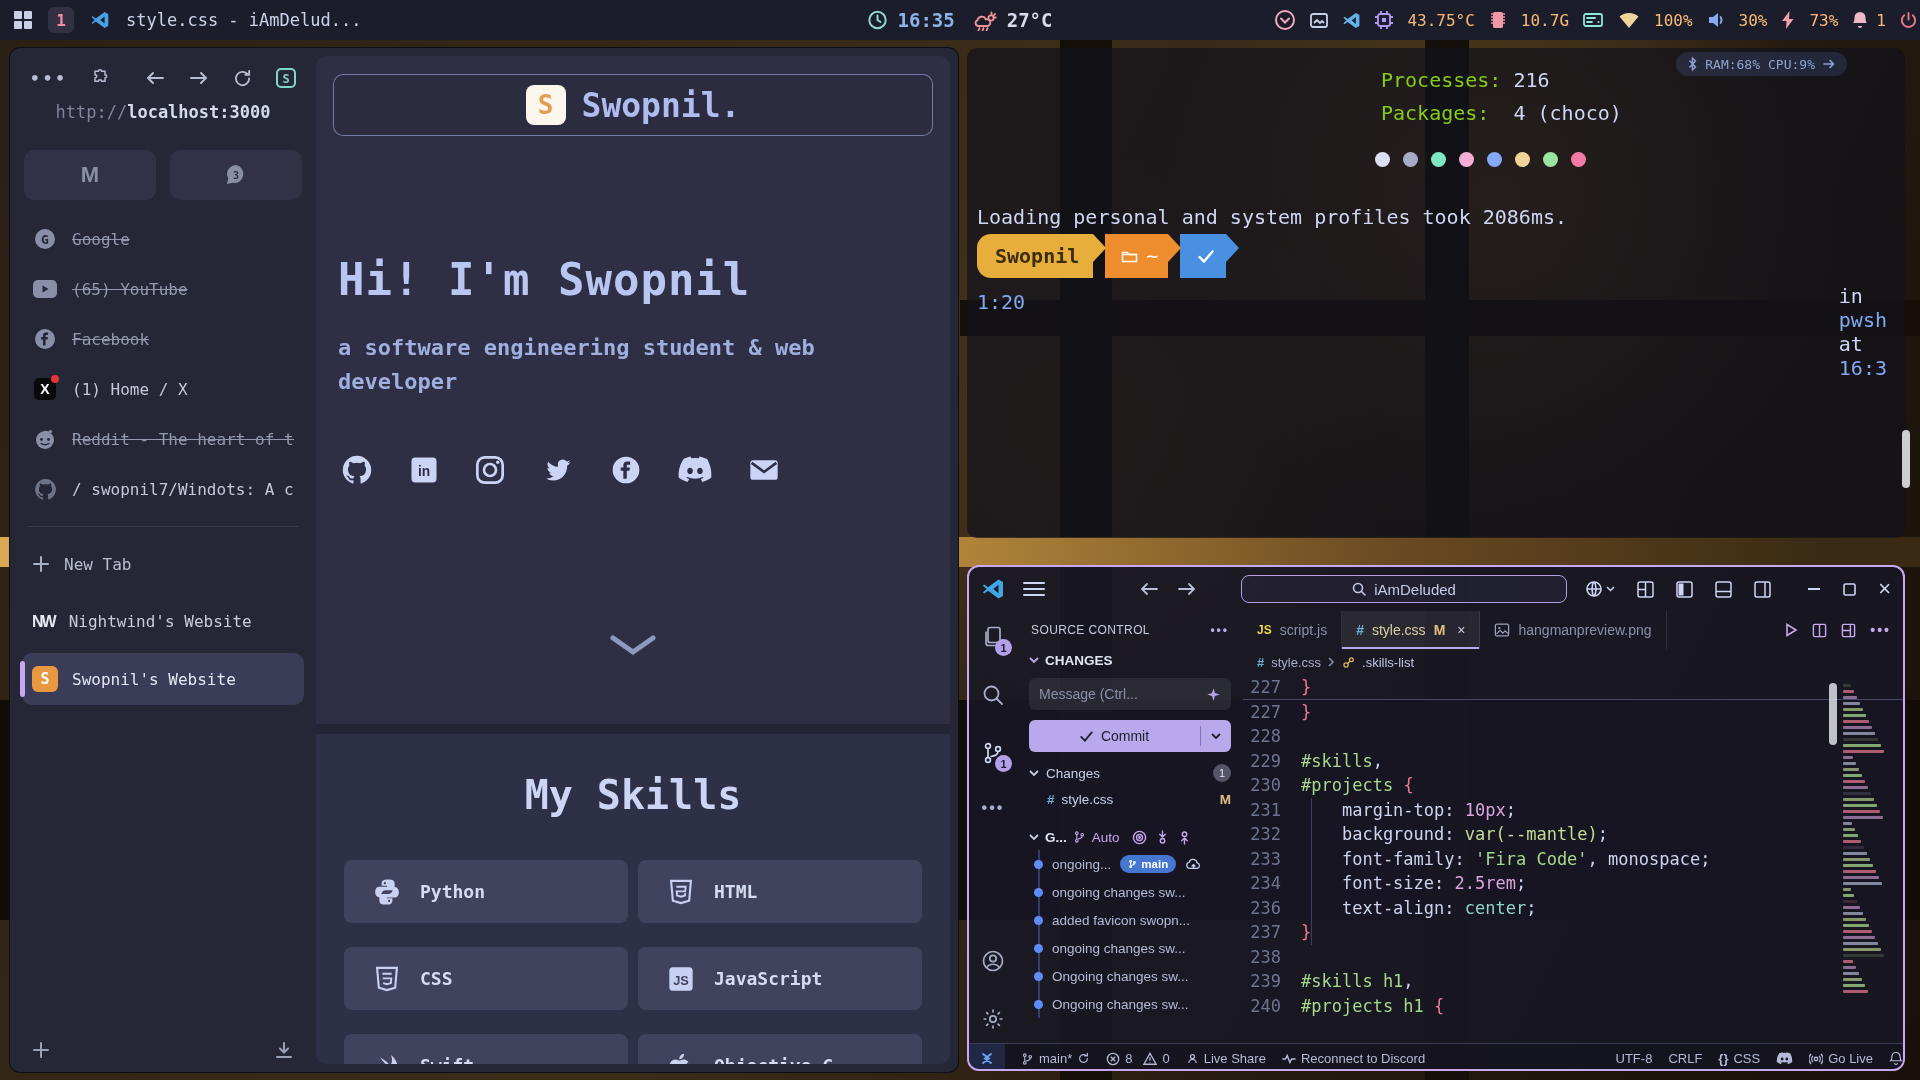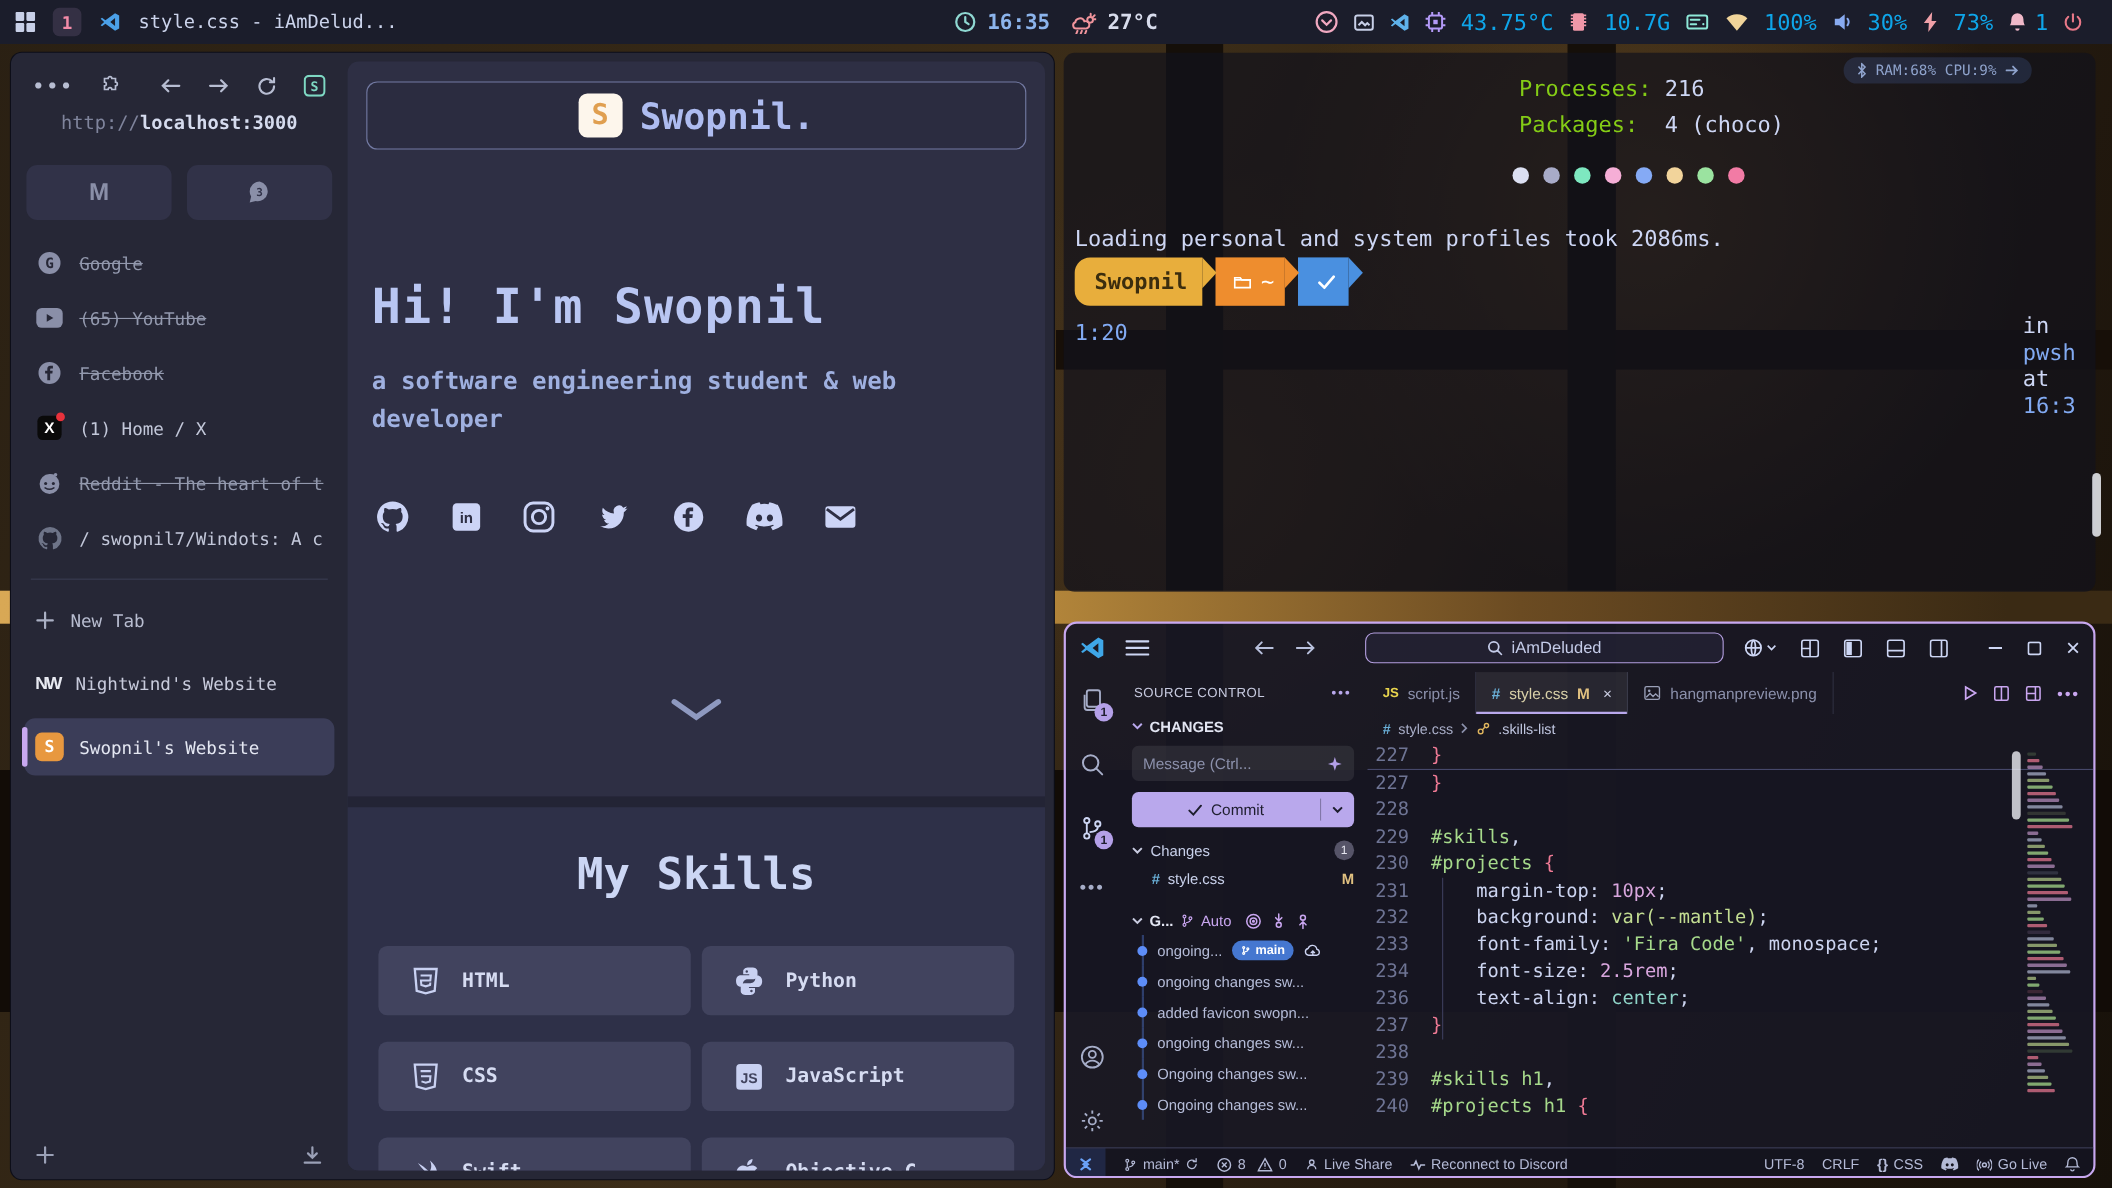--- a/index.html
+++ b/index.html
@@ -25,21 +25,21 @@
   .ico{display:inline-flex;align-items:center;justify-content:center}
 
   
   .topbar{position:absolute;left:0;top:0;width:1920px;height:40px;background:#1b1d2b;display:flex;align-items:center;z-index:50}
   .tb-left{display:flex;align-items:center;gap:16px;padding-left:14px}
   .ws-badge{width:26px;height:26px;border-radius:6px;background:#343044;color:#f38ba8;font-weight:bold;font-size:16px;display:flex;align-items:center;justify-content:center}
   .tb-title{font-size:17px;color:#ccd4ec}
   .tb-center{position:absolute;left:50%;transform:translateX(-50%);display:flex;align-items:center;gap:10px;font-size:19px;font-weight:bold}
   .tb-time{color:#8cb4ec}
   .tb-temp{color:#d8dcec}
-  .tb-right{margin-left:auto;display:flex;align-items:center;gap:13px;padding-right:26px;font-size:20px;color:#0ea5e9}
+  .tb-right{margin-left:auto;display:flex;align-items:center;gap:13px;padding-right:2px;font-size:16px;color:#fdba74}
   .tb-right .val{margin-left:-6px}
 
   
   .browser{position:absolute;left:10px;top:48px;width:948px;height:1024px;background:#262736;border-radius:10px;z-index:10;display:flex;overflow:hidden;box-shadow:0 0 0 1px #0d0e18}
   .terminal{position:absolute;left:967px;top:48px;width:938px;height:490px;background:rgba(18,18,28,.72);border-radius:10px;z-index:10;font-size:20px}
   .vscode{position:absolute;left:967px;top:565px;width:938px;height:506px;background:rgba(24,23,38,.85);border:2px solid #c8a8f0;border-radius:12px;z-index:10;overflow:hidden;font-family:"Liberation Sans",sans-serif}
 
   
   .b-sidebar{width:306px;flex:none;padding:10px 12px;display:flex;flex-direction:column;position:relative}
   .b-toolbar{height:40px;display:flex;align-items:center;color:#b7bdd2;padding:0 8px}
@@ -139,21 +139,21 @@
   .v-code{flex:1;position:relative;font-family:"DejaVu Sans Mono",monospace;font-size:17px;overflow:hidden}
   .code-row{display:flex;height:24.5px;align-items:center}
   .code-row.sticky{border-bottom:1px solid #46486a}
   .ln{width:58px;flex:none;text-align:right;padding-right:20px;color:#6e7494}
   .code-row pre{font-family:inherit}
   .tk-sel{color:#a6d98b}.tk-br{color:#ef7a95}.tk-pl{color:#ccd4f0}.tk-num{color:#d9a6de}.tk-fn{color:#c3dd92}.tk-val{color:#8fd4c8}.tk-str{color:#a6d98b}
   .indent-guide{position:absolute;width:1px;background:#3c3e5c}
   .minimap{position:absolute;right:10px;top:0;bottom:0;width:54px;padding-top:6px}
   .minimap i{display:block;height:3px;margin:3px 0 0 4px;border-radius:1px}
   .mm-slider{position:absolute;right:66px;top:8px;width:8px;height:62px;border-radius:4px;background:rgba(236,238,244,.8)}
-  .v-status{height:30px;border-top:1px solid #3c3e58;background:rgba(18,18,30,.55);display:flex;align-items:center;font-size:13px;color:#b4bad6;gap:16px;padding-right:12px}
+  .v-status{height:30px;border-top:1px solid #3c3e58;background:rgba(18,18,30,.55);display:flex;align-items:center;font-size:13px;color:#b4bad6;gap:16px;padding-right:0}
   .v-status .grp{display:flex;align-items:center;gap:5px}
   .remote{width:36px;height:100%;display:flex;align-items:center;justify-content:center;color:#6aa2f8;background:rgba(80,120,240,.18)}
   .v-status .right{margin-left:auto;display:flex;align-items:center;gap:16px}
 
   .edge-bar{position:absolute;left:1902px;top:430px;width:8px;height:58px;border-radius:4px;background:rgba(236,238,244,.85);z-index:40}
 </style>
 </head>
 <body>
 
 <div class="topbar">
@@ -472,35 +472,35 @@
       <svg width="52" height="26" viewBox="0 0 52 26" fill="none" stroke="#8e99c0" stroke-width="5" stroke-linecap="round">
           <path d="M6 5l20 14L46 5"></path>
         </svg>
     </div>
     <div class="sect-div"></div>
     <div class="skills">
       <h2>My Skills</h2>
       <div class="skill-grid" id="skills-grid">
           <div class="skill-card">
             <span class="sk-ic">
+              <svg width="30" height="30" viewBox="0 0 24 24" fill="currentColor">
+                <path d="M11.9 2c-2.6 0-4.2 1.1-4.2 2.9V7h4.4v.7H5.9C4 7.7 2.5 9.2 2.5 11.9c0 2.6 1.5 4.2 3.4 4.2h1.6v-2.2c0-1.9 1.6-3.4 3.6-3.4h4.3c1.5 0 2.7-1.2 2.7-2.8V4.9C18.1 3.1 16.5 2 13.9 2Zm-1.6 2a.9.9 0 1 1 0 1.8.9.9 0 0 1 0-1.8Z"></path>
+                <path d="M12.1 22c2.6 0 4.2-1.1 4.2-2.9V17h-4.4v-.7h6.2c1.9 0 3.4-1.5 3.4-4.2 0-2.6-1.5-4.2-3.4-4.2h-1.6v2.2c0 1.9-1.6 3.4-3.6 3.4H8.6c-1.5 0-2.7 1.2-2.7 2.8v2.8C5.9 20.9 7.5 22 10.1 22Zm1.6-2a.9.9 0 1 1 0-1.8.9.9 0 0 1 0 1.8Z"></path>
+              </svg>
+            </span>
+            <span>Python</span>
+          </div>
+          <div class="skill-card">
+            <span class="sk-ic">
               <svg width="28" height="30" viewBox="0 0 24 24" fill="none" stroke="currentColor" stroke-width="1.8">
                 <path d="M3.5 2.5h17L19 19.5 12 21.5 5 19.5Z"></path>
                 <path d="M8 7.5h8l-.4 4H8.3l.3 3.5 3.4 1 3.4-1 .2-2" stroke-width="1.6"></path>
               </svg>
             </span>
             <span>HTML</span>
-          </div>
-          <div class="skill-card">
-            <span class="sk-ic">
-              <svg width="30" height="30" viewBox="0 0 24 24" fill="currentColor">
-                <path d="M11.9 2c-2.6 0-4.2 1.1-4.2 2.9V7h4.4v.7H5.9C4 7.7 2.5 9.2 2.5 11.9c0 2.6 1.5 4.2 3.4 4.2h1.6v-2.2c0-1.9 1.6-3.4 3.6-3.4h4.3c1.5 0 2.7-1.2 2.7-2.8V4.9C18.1 3.1 16.5 2 13.9 2Zm-1.6 2a.9.9 0 1 1 0 1.8.9.9 0 0 1 0-1.8Z"></path>
-                <path d="M12.1 22c2.6 0 4.2-1.1 4.2-2.9V17h-4.4v-.7h6.2c1.9 0 3.4-1.5 3.4-4.2 0-2.6-1.5-4.2-3.4-4.2h-1.6v2.2c0 1.9-1.6 3.4-3.6 3.4H8.6c-1.5 0-2.7 1.2-2.7 2.8v2.8C5.9 20.9 7.5 22 10.1 22Zm1.6-2a.9.9 0 1 1 0-1.8.9.9 0 0 1 0 1.8Z"></path>
-              </svg>
-            </span>
-            <span>Python</span>
           </div>
           <div class="skill-card">
             <span class="sk-ic">
               <svg width="28" height="30" viewBox="0 0 24 24" fill="none" stroke="currentColor" stroke-width="1.8">
                 <path d="M3.5 2.5h17L19 19.5 12 21.5 5 19.5Z"></path>
                 <path d="M8 7.5h8M8.3 11.5h7.4l-.4 4-3.3 1-3.3-1" stroke-width="1.6"></path>
               </svg>
             </span>
             <span>CSS</span>
           </div>

